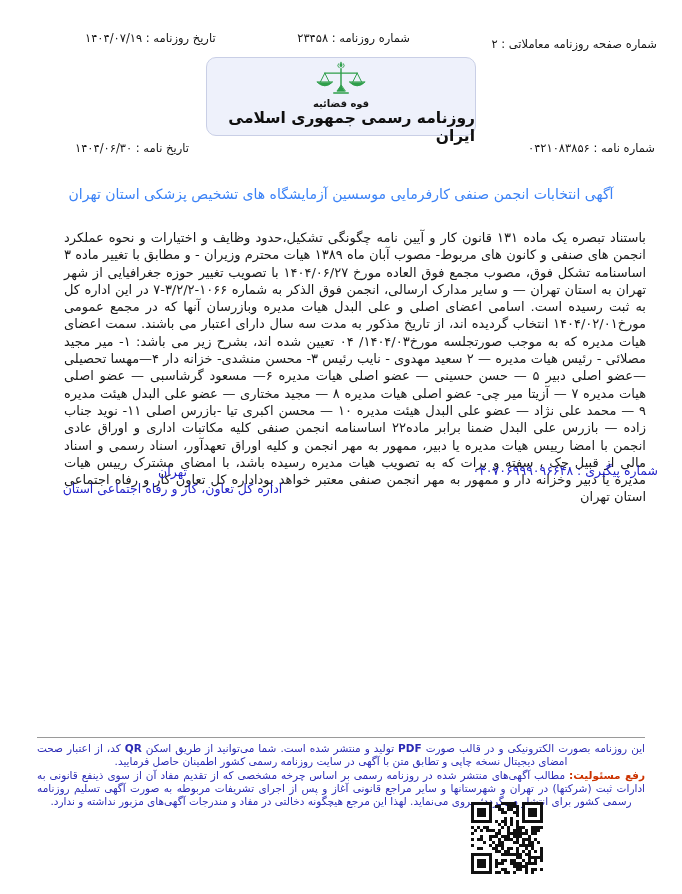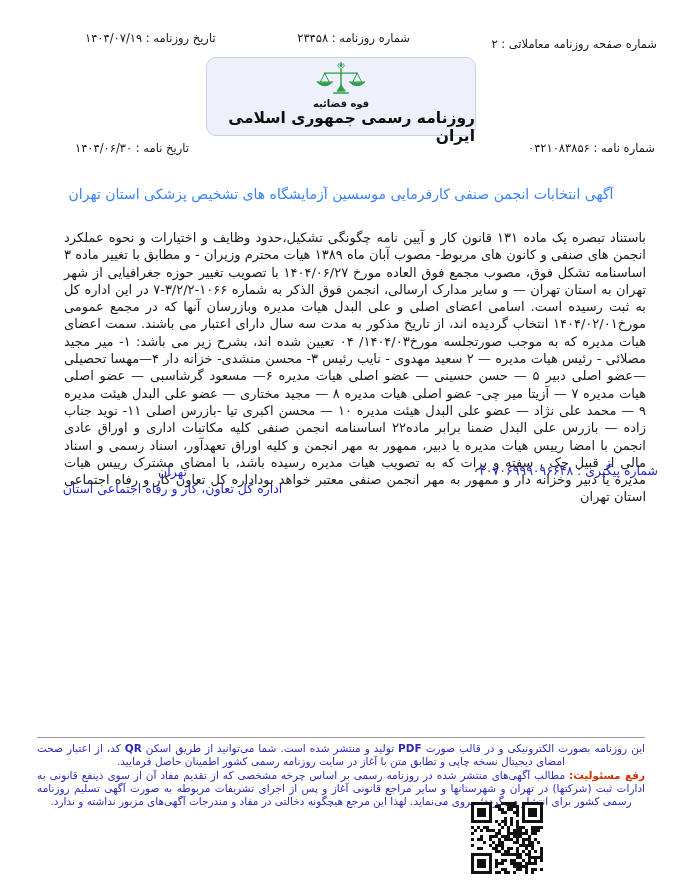--- a/index.html
+++ b/index.html
@@ -92,21 +92,21 @@
 
   <div class="abs tracking blue">
     <span>شماره پیگیری</span><span> : </span><span>۰۴۰۷۰۶۹۹۹۰۹۶۶۴۸</span>
   </div>
   <div class="abs signature blue">
     <div>تهران</div>
     <div>اداره کل تعاون، کار و رفاه اجتماعی استان</div>
   </div>
 
   <div class="abs footer-rule"></div>
-  <div class="abs footer-p" id="footer-p1"><span>این روزنامه بصورت الکترونیکی و در قالب صورت </span><span class="seg-b">PDF</span><span> تولید و منتشر شده است. شما می‌توانید از طریق اسکن </span><span class="seg-b">QR</span><span> کد، از اعتبار صحت امضای دیجیتال نسخه چاپی و تطابق متن با آغاز در سایت روزنامه رسمی کشور اطمینان حاصل فرمایید.</span></div>
+  <div class="abs footer-p" id="footer-p1"><span>این روزنامه بصورت الکترونیکی و در قالب صورت </span><span class="seg-b">PDF</span><span> تولید و منتشر شده است. شما می‌توانید از طریق اسکن </span><span class="seg-b">QR</span><span> کد، از اعتبار صحت امضای دیجیتال نسخه چاپی و تطابق متن با آگهی در سایت روزنامه رسمی کشور اطمینان حاصل فرمایید.</span></div>
   <div class="abs footer-p" id="footer-p2"><span class="seg-red">رفع مسئولیت:</span><span> مطالب آگهی‌های منتشر شده در روزنامه رسمی بر اساس چرخه مشخصی که از تقدیم مفاد آن از سوی ذینفع قانونی به ادارات ثبت (شرکتها) در تهران و شهرستانها و سایر مراجع قانونی آغاز و پس از اجرای تشریفات مربوطه به صورت آگهی تسلیم روزنامه رسمی کشور برای انتشار می‌گردد؛ پیروی می‌نماید. لهذا این مرجع هیچگونه دخالتی در مفاد و مندرجات آگهی‌های مزبور نداشته و ندارد.</span></div>
 
   <div class="abs qr-wrap">
     <svg id="qr-svg" width="75" height="72" viewBox="0 0 25 24" shape-rendering="crispEdges">
         <rect x="10" y="0" width="1" height="1" fill="#111"></rect>
         <rect x="11" y="0" width="1" height="1" fill="#111"></rect>
         <rect x="12" y="0" width="1" height="1" fill="#111"></rect>
         <rect x="13" y="0" width="1" height="1" fill="#111"></rect>
         <rect x="14" y="0" width="1" height="1" fill="#111"></rect>
         <rect x="8" y="1" width="1" height="1" fill="#111"></rect>

